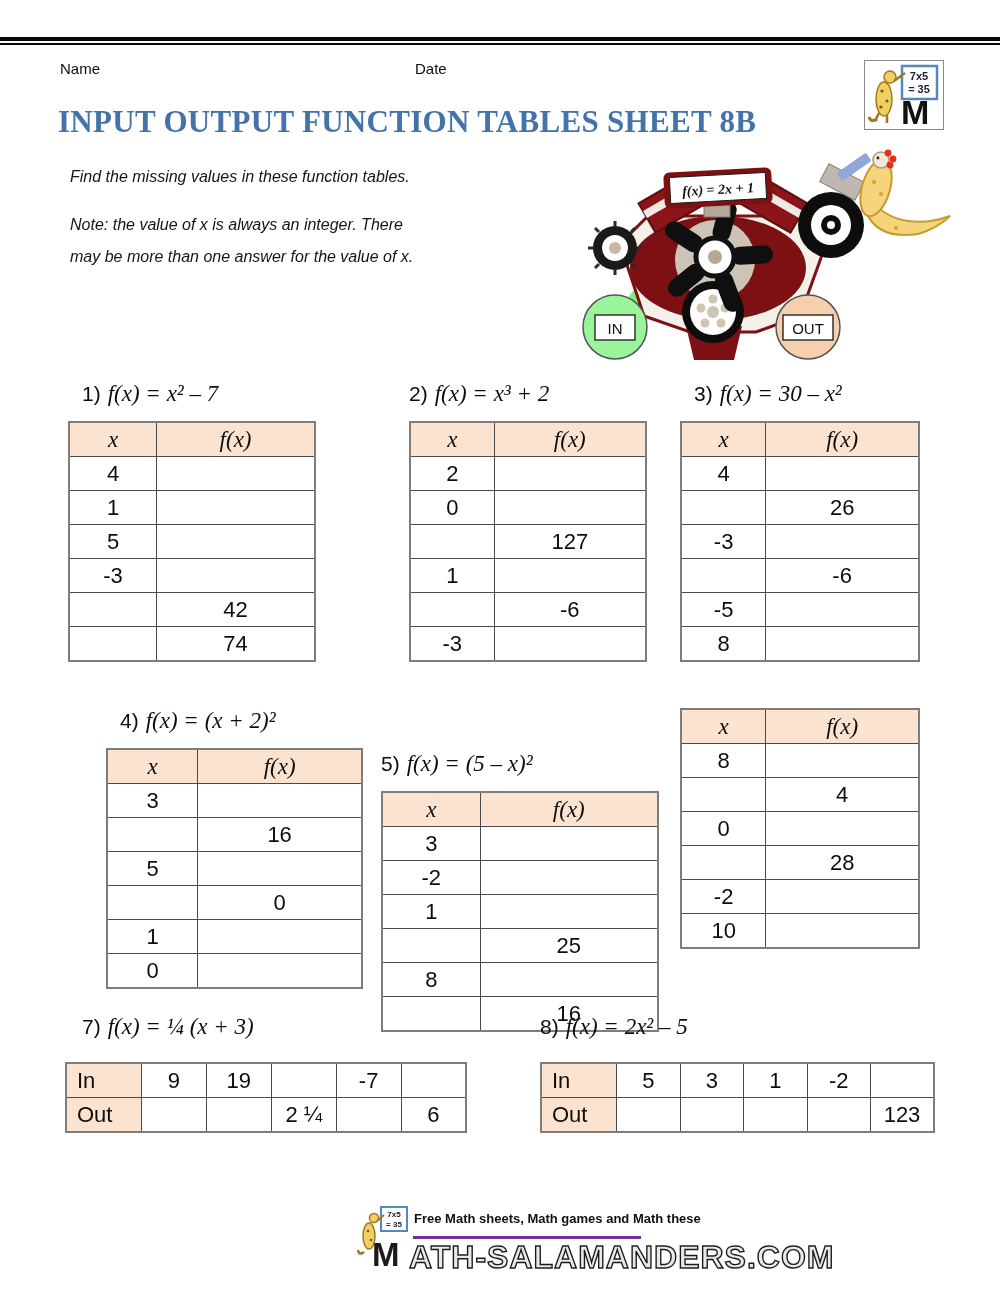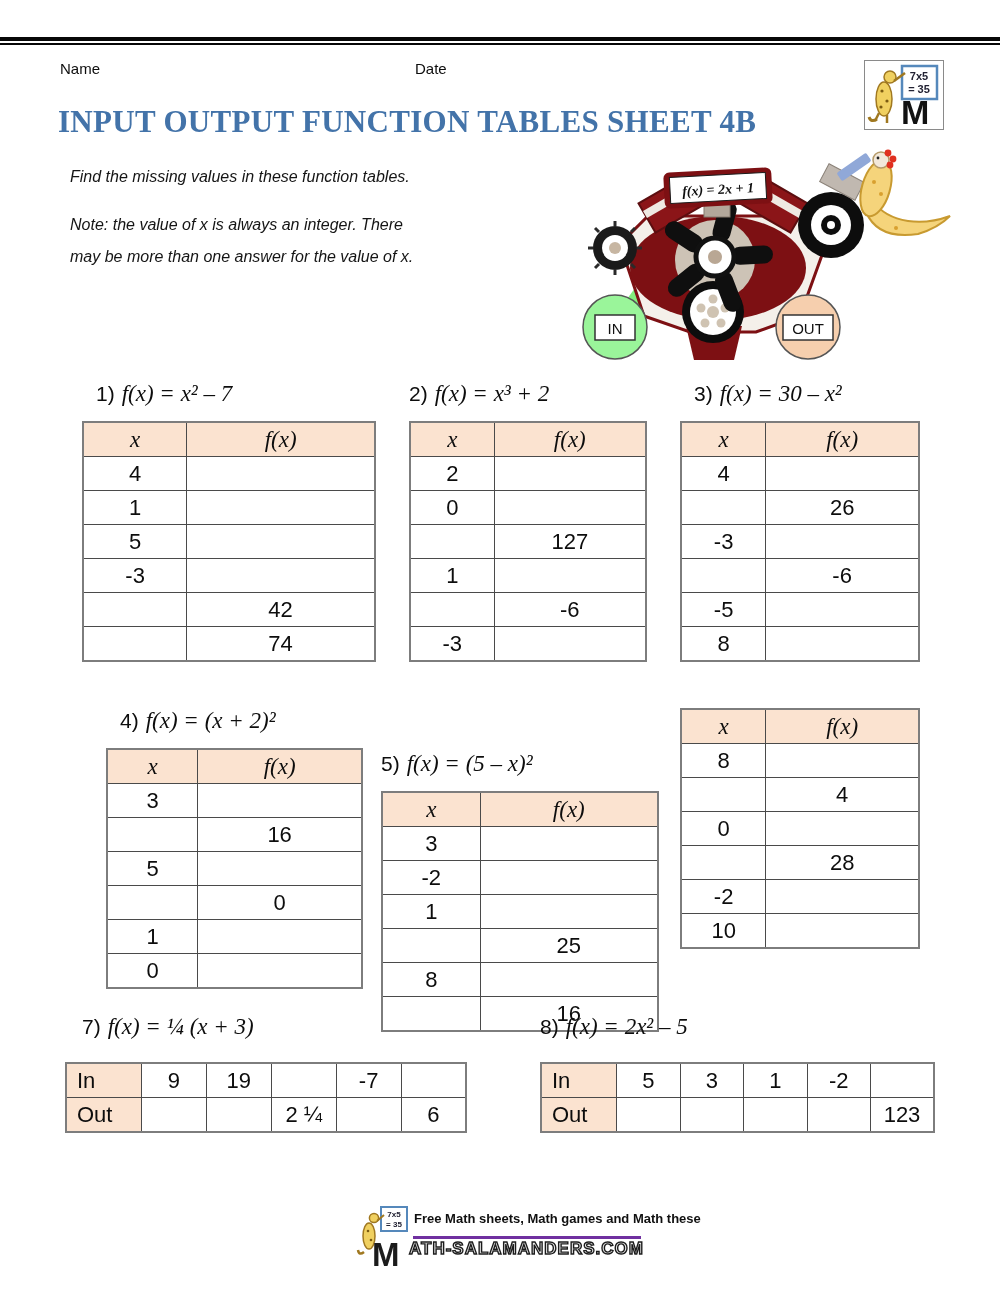--- a/index.html
+++ b/index.html
@@ -22,21 +22,21 @@
   .ind22 .eq-line{margin-left:17px;}
   table{border-collapse:collapse;width:100%;table-layout:fixed;border:2px solid #7d7d7d;}
   td,th{border:1px solid #4a4a4a;height:33px;text-align:center;font-size:22px;
         font-weight:normal;color:#0d0d0d;padding:0;overflow:hidden;}
   th.head{background:#fbe3d0;font-family:"Liberation Serif",serif;font-style:italic;font-size:23px;}
   .xcol{width:35%;}
   .io-table th.io-label{background:#fbe3d0;width:64px;text-align:left;padding-left:10px;font-size:22px;}
   .footer-svg{position:absolute;left:356px;top:1206px;}
   .tagline{position:absolute;left:414px;top:1211px;font-size:13px;font-weight:bold;color:#101010;white-space:nowrap;}
   .purple-rule{position:absolute;left:413px;top:1236px;width:228px;height:3px;background:#7030a0;}
-  .site-rest{position:absolute;left:409px;top:1239px;font-size:17px;font-weight:bold;letter-spacing:1px;
+  .site-rest{position:absolute;left:409px;top:1239px;font-size:32px;font-weight:bold;letter-spacing:1px;
              color:#e9e9e9;-webkit-text-stroke:1.4px #1b1b1b;white-space:nowrap;}
 </style>
 </head>
 <body>
 
 <div class="page">
   <div class="toprule"></div>
 
   <div class="meta-label" style="left:60px;top:60px;">Name</div>
   <div class="meta-label" style="left:415px;top:60px;">Date</div>
@@ -54,21 +54,21 @@
         <line x1="29" y1="20" x2="40" y2="12" stroke="#a07820" stroke-width="2.5"></line>
         <line x1="14" y1="52" x2="10" y2="60" stroke="#a07820" stroke-width="2.5"></line>
         <line x1="22" y1="54" x2="22" y2="62" stroke="#a07820" stroke-width="2.5"></line>
         <circle cx="17" cy="30" r="1.6" fill="#7a5a10"></circle>
         <circle cx="22" cy="40" r="1.6" fill="#7a5a10"></circle>
         <circle cx="16" cy="46" r="1.6" fill="#7a5a10"></circle>
       </g>
     </svg>
   </div>
 
-  <div class="page-title">INPUT OUTPUT FUNCTION TABLES SHEET 4B</div>
+  <div class="page-title">INPUT OUTPUT FUNCTION TABLES SHEET 8B</div>
 
   <div class="instr" style="top:168px;">Find the missing values in these function tables.</div>
   <div class="instr" style="top:216px;">Note: the value of x is always an integer. There</div>
   <div class="instr" style="top:248px;">may be more than one answer for the value of x.</div>
 
   <svg class="machine" viewBox="0 0 392 230" width="392" height="230">
     <g stroke="#a79a8b" stroke-width="7" stroke-linecap="round">
       <line x1="37" y1="100" x2="135" y2="162"></line>
       <line x1="135" y1="162" x2="253" y2="77"></line>
       <line x1="37" y1="100" x2="137" y2="107"></line>
@@ -157,21 +157,21 @@
       <rect x="-20" y="-12" width="40" height="25" fill="#ffffff" stroke="#333" stroke-width="1.5"></rect>
       <text y="7" text-anchor="middle" font-size="15" fill="#111">IN</text>
     </g>
     <g transform="translate(230,179)">
       <circle r="32" fill="#f6cfae" stroke="#555" stroke-width="1.5"></circle>
       <rect x="-25" y="-12" width="50" height="25" fill="#ffffff" stroke="#333" stroke-width="1.5"></rect>
       <text y="7" text-anchor="middle" font-size="15" fill="#111">OUT</text>
     </g>
   </svg>
 
-  <div class="problem ind14" style="left:82px;top:381px;width:294px;">
+  <div class="problem ind14" style="left:68px;top:381px;width:248px;">
     <div class="eq-line"><span class="eq-num">1)</span><span class="eq">f(x) = x² – 7</span></div>
     <table class="fn-table">
         <tbody>
           <tr>
             <th class="head xcol">x</th>
             <th class="head">f(x)</th>
           </tr>
           <tr>
             <td class="xcol">4</td>
             <td></td>

